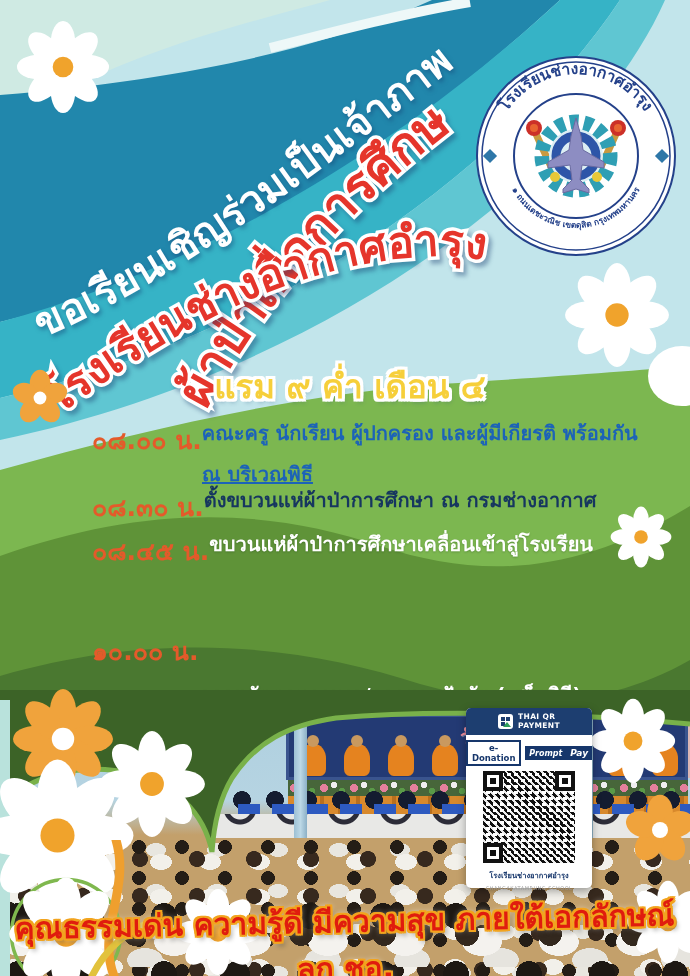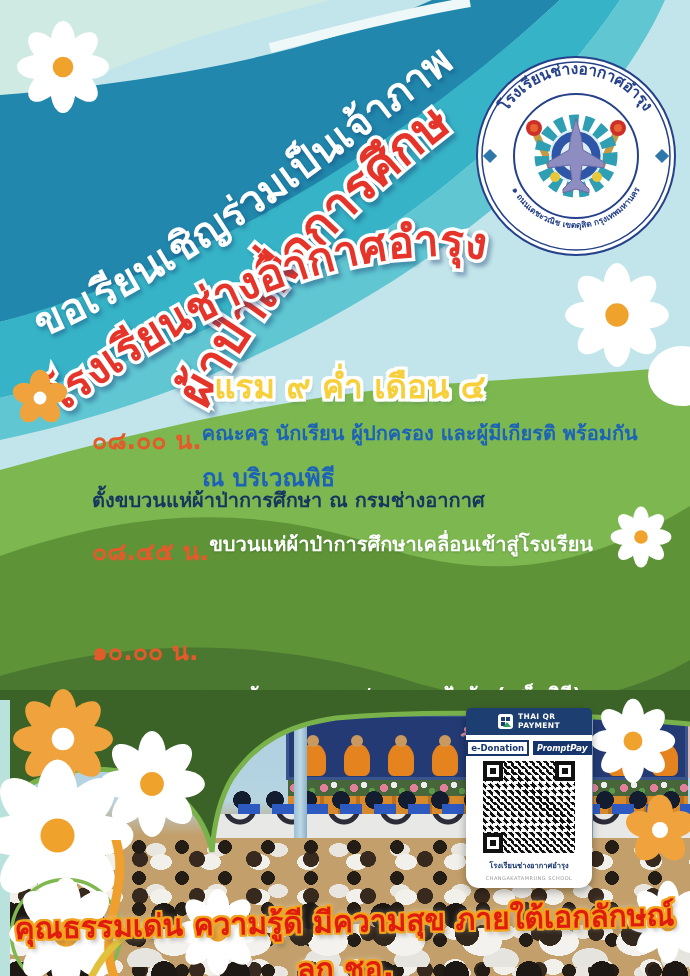--- a/index.html
+++ b/index.html
@@ -24,21 +24,21 @@
   .outline-w{text-shadow:-3px -3px 0 #fff,3px -3px 0 #fff,-3px 3px 0 #fff,3px 3px 0 #fff,
     0 -3px 0 #fff,0 3px 0 #fff,-3px 0 0 #fff,3px 0 0 #fff,2px 4px 4px rgba(40,80,120,.35);}
   .date1{left:60px;top:312px;width:580px;text-align:center;font-size:39px;font-weight:700;color:#1d4fa5;z-index:15;}
   .date2{left:60px;top:360px;width:580px;text-align:center;font-size:33px;font-weight:700;color:#f6cf3a;z-index:15;}
 
   
   .sched-wrap{left:92px;top:420px;width:575px;z-index:15;}
   .srow{position:absolute;left:0;display:flex;align-items:flex-start;text-align:right;}
   .stime{flex:0 0 106px;font-size:25px;font-weight:700;color:#e45a2a;white-space:nowrap;}
   .stext{font-size:20px;font-weight:700;line-height:1.35;max-width:462px;}
-  .stext2{position:absolute;left:110px;top:38px;font-size:24px;font-weight:700;}
+  .stext2{position:absolute;left:110px;top:38px;font-size:20px;font-weight:700;text-decoration:underline;}
   .c-blue{color:#1c63b8;}
   .c-navy{color:#16365f;}
   .c-white{color:#ffffff;text-shadow:0 1px 2px rgba(0,40,0,.25);}
   .c-yellow{color:#f6d043;text-shadow:0 1px 2px rgba(0,40,0,.25);}
 
   
   .photo{left:0;top:700px;width:690px;height:276px;z-index:20;overflow:hidden;
     background:linear-gradient(180deg,#aecfdf 0px,#b6d4e2 100px,#c3a06b 135px,#c3a06b 100%);}
   .tree{position:absolute;left:505px;top:-8px;width:160px;height:56px;
     background:radial-gradient(ellipse at center,#49713b 0 58%,transparent 60%);}
@@ -76,32 +76,32 @@
     background-size:43px 31px,57px 37px,49px 35px,61px 41px;}
   .crowd2{position:absolute;left:0;right:0;bottom:0;height:76px;
     background-image:
       radial-gradient(circle 13px at 18px 16px,#1d1813 98%,transparent),
       radial-gradient(circle 12px at 52px 34px,#33281e 98%,transparent),
       radial-gradient(ellipse 20px 14px at 20px 42px,#f4f2ee 98%,transparent),
       radial-gradient(ellipse 18px 12px at 56px 60px,#e6e4de 98%,transparent);
     background-size:73px 58px,83px 64px,77px 61px,89px 67px;}
 
   
-  .qrcard{left:466px;top:708px;width:126px;height:180px;background:#fff;border-radius:13px;
+  .qrcard{left:466px;top:708px;width:126px;height:180px;background:#fff;border-radius:5px;
     box-shadow:0 3px 8px rgba(0,0,0,.35);z-index:50;text-align:center;}
   .qrhead{height:27px;background:#1d3e70;border-radius:5px 5px 0 0;display:flex;align-items:center;justify-content:center;gap:5px;}
   .qrico{width:15px;height:15px;background:#fff;border-radius:3px;position:relative;}
   .qrico::before{content:"";position:absolute;left:3px;top:3px;width:4px;height:4px;background:#1d3e70;box-shadow:5px 0 0 #1d3e70,0 5px 0 #1d3e70;}
   .qrico::after{content:"";position:absolute;right:2px;bottom:2px;width:0;height:0;
     border-left:4px solid transparent;border-right:4px solid transparent;border-bottom:5px solid #2e9e5b;}
   .qrbrand{color:#fff;font-size:7.5px;font-weight:700;line-height:1.15;text-align:left;letter-spacing:.4px;}
   .badges{margin-top:5px;display:flex;justify-content:center;gap:4px;align-items:center;}
   .edon{border:2px solid #16366b;color:#16366b;font-size:8.5px;font-weight:700;padding:1px 3px;}
   .ppay{background:#16366b;color:#fff;font-size:8px;font-weight:700;font-style:italic;padding:2px 4px;}
-  .ppay b{font-size:9px;}
+  .ppay b{font-size:9px;margin-left:8px;}
   .qr{width:92px;height:92px;margin:5px auto 0;position:relative;background-color:#fff;
     background-image:
       repeating-linear-gradient(45deg,rgba(255,255,255,.92) 0 2px,transparent 2px 5px),
       repeating-linear-gradient(0deg,#111 0 3px,transparent 3px 6px),
       repeating-linear-gradient(90deg,#111 0 3px,#fff 3px 7px);}
   .qr .f{position:absolute;width:20px;height:20px;border:4px solid #111;background:#fff;box-sizing:border-box;}
   .qr .f::after{content:"";position:absolute;inset:3px;background:#111;}
   .f-tl{top:0;left:0}.f-tr{top:0;right:0}.f-bl{bottom:0;left:0}
   .qrth{margin-top:6px;font-size:7.5px;font-weight:700;color:#16366b;}
   .qren{margin-top:4px;font-size:5px;color:#9a9a9a;letter-spacing:.5px;}
@@ -196,20 +196,21 @@
 
   <div class="abs date2 outline-w">แรม ๙ ค่ำ เดือน ๔</div>
 
   <div class="abs sched-wrap">
     <div class="srow" style="top:0">
       <span class="stime">๐๘.๐๐ น.</span>
       <span class="stext c-blue">คณะครู นักเรียน ผู้ปกครอง และผู้มีเกียรติ พร้อมกัน</span>
       <span class="stext2 c-blue">ณ บริเวณพิธี</span>
     </div>
     <div class="srow" style="top:67px">
+      <span class="stime">๐๘.๓๐ น.</span>
       <span class="stext c-navy">ตั้งขบวนแห่ผ้าป่าการศึกษา ณ กรมช่างอากาศ</span>
     </div>
     <div class="srow" style="top:111px">
       <span class="stime">๐๘.๔๕ น.</span>
       <span class="stext c-white">ขบวนแห่ผ้าป่าการศึกษาเคลื่อนเข้าสู่โรงเรียน</span>
     </div>
     <div class="srow" style="top:161px">
     </div>
     <div class="srow" style="top:211px">
       <span class="stime">๑๐.๐๐ น.</span>

